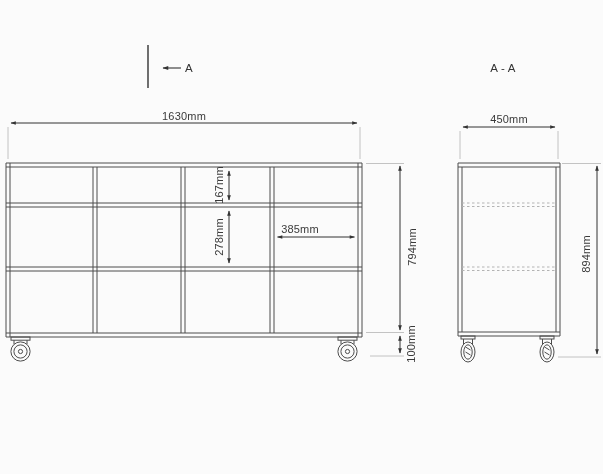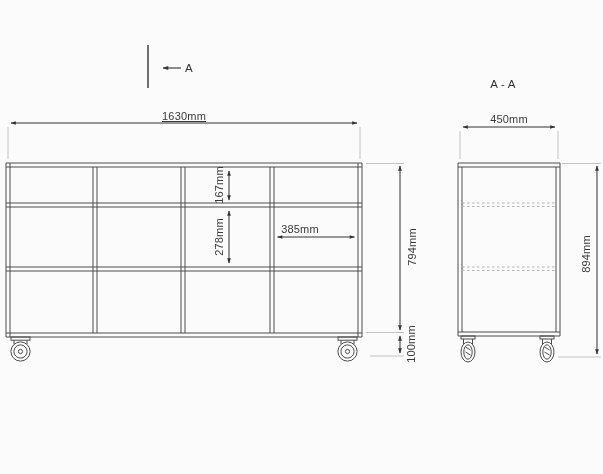--- a/index.html
+++ b/index.html
@@ -113,23 +113,23 @@
     </g>
 
     <g stroke="#333" fill="none">
       <line x1="148" y1="45" x2="148" y2="88" stroke-width="1.4"></line>
       <line x1="181" y1="68" x2="163" y2="68" stroke-width="1.1" marker-end="url(#arr)"></line>
     </g>
   </svg>
 
   <div class="lbl title" style="left:189px;top:68px;">A</div>
 
-  <div class="lbl title" style="left:503px;top:84px;">A - A</div>
+  <div class="lbl title" style="left:503px;top:68px;">A - A</div>
 
-  <div class="lbl" style="left:184px;top:116px;text-decoration:underline;">1630mm</div>
+  <div class="lbl" style="left:184px;top:116px;">1630mm</div>
 
   <div class="lbl" style="left:509px;top:119px;">450mm</div>
 
   <div class="lbl v" style="left:219px;top:185px;">167mm</div>
 
   <div class="lbl v" style="left:219px;top:237px;">278mm</div>
 
   <div class="lbl" style="left:300px;top:229px;">385mm</div>
 
   <div class="lbl v" style="left:412px;top:247px;">794mm</div>

